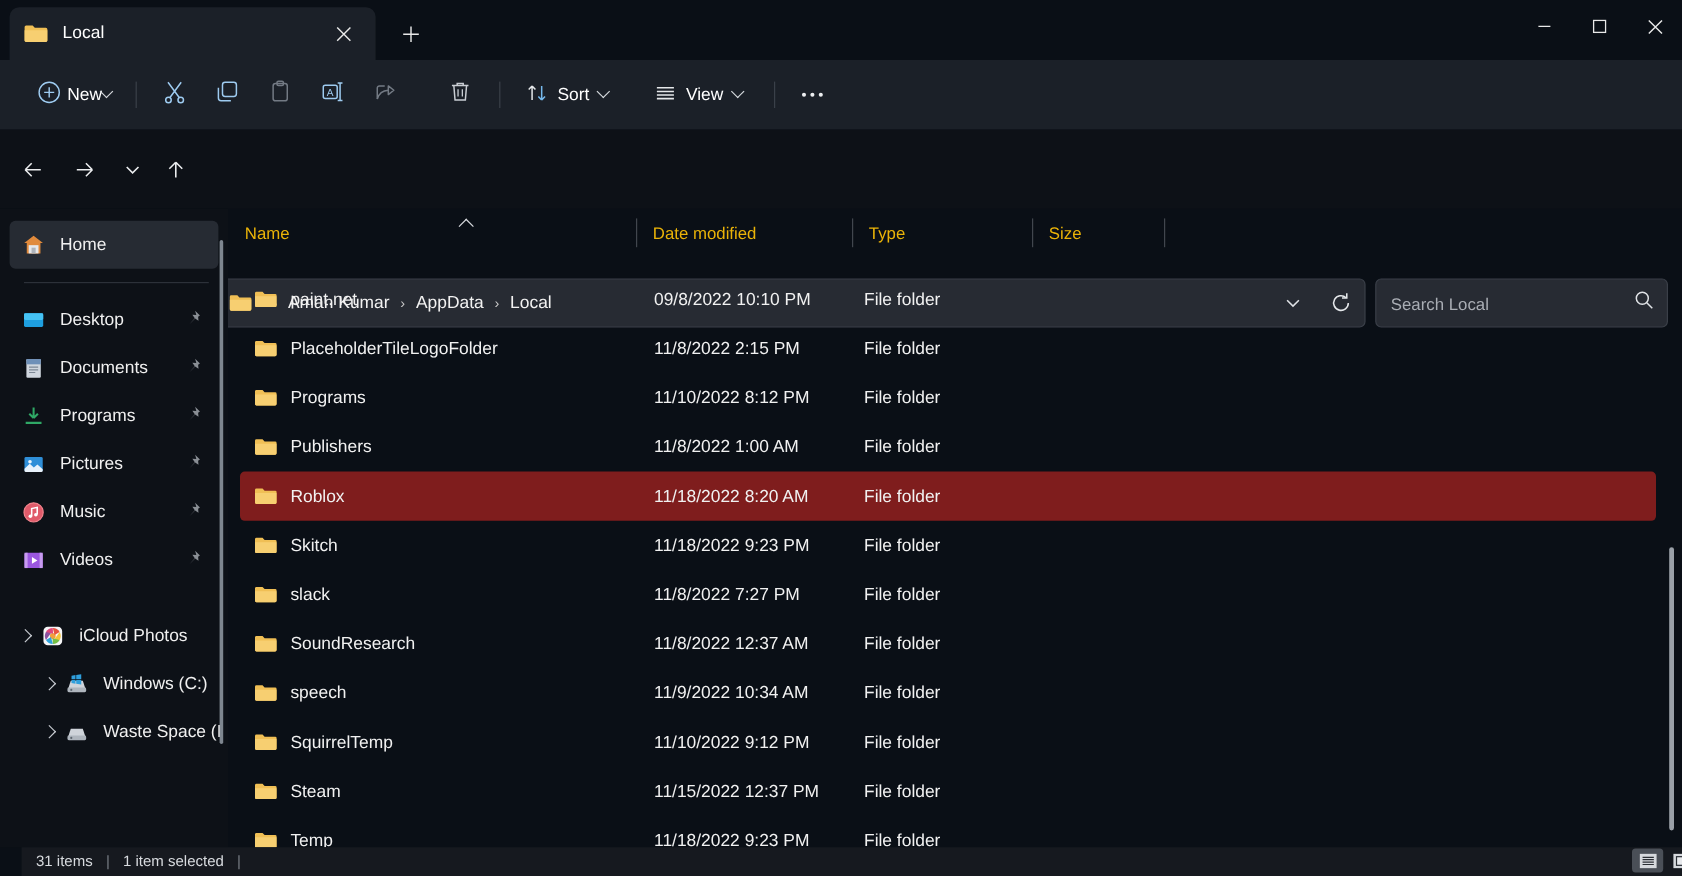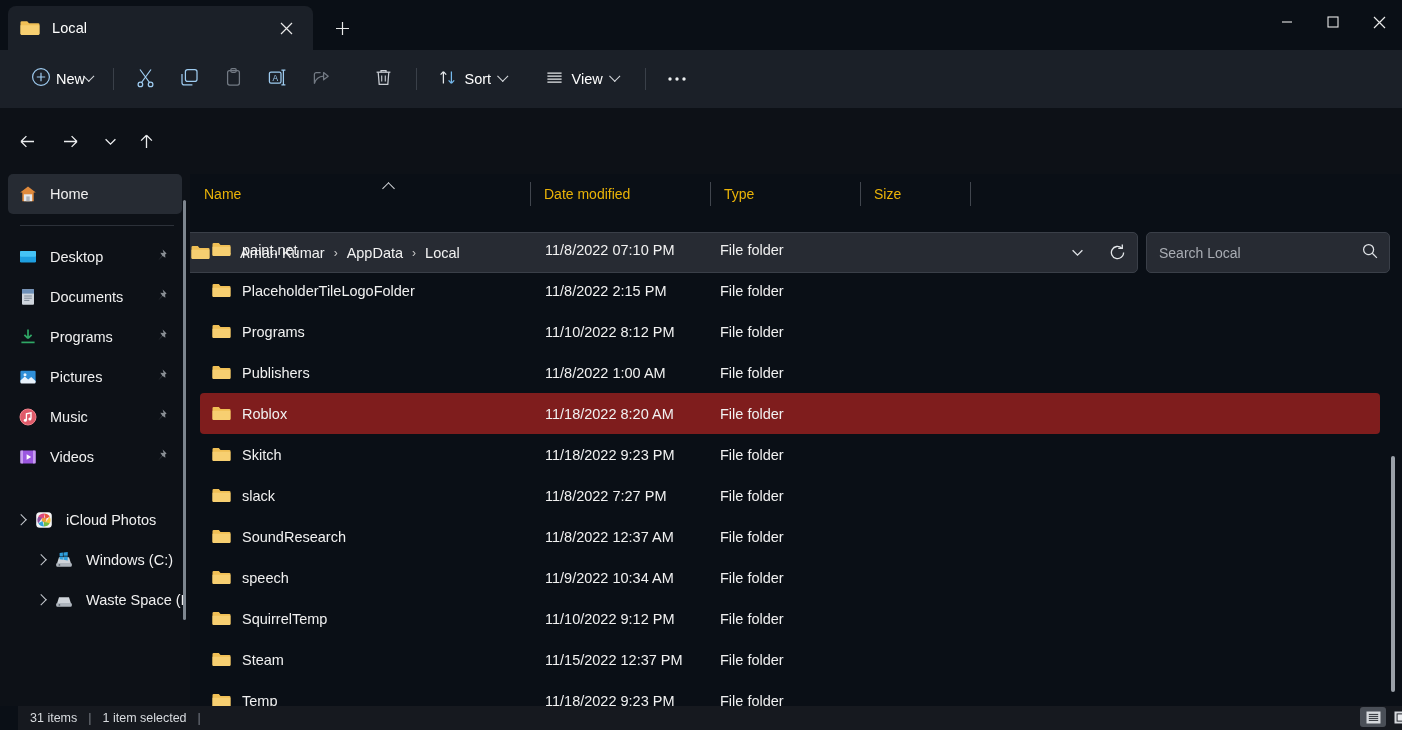--- a/index.html
+++ b/index.html
@@ -327,21 +327,21 @@
         <svg width="18" height="18" viewBox="0 0 18 18">
           <circle cx="7.6" cy="7.6" r="5" fill="none" stroke="#e0e3e7" stroke-width="1.25"></circle>
           <path d="M11.3 11.3l4.6 4.6" stroke="#e0e3e7" stroke-width="1.25"></path>
         </svg>
       </span>
     </div>
   </div>
 
   <div class="sidebar">
 
-    <div class="side-item sel" style="margin-top:0">
+    <div class="side-item sel" style="margin-top:10px">
       <span class="side-ico">
         <svg width="20" height="20" viewBox="0 0 20 20">
           <path d="M10 2.4L2.2 8.6h2.1v8.6h11.4V8.6h2.1z" fill="#e08a3c"></path>
           <rect x="5.9" y="10.3" width="8.2" height="6.9" fill="#e6e8eb"></rect>
           <rect x="8.3" y="12.4" width="3.4" height="4.8" fill="#aeb3ba"></rect>
         </svg>
       </span>
       <span class="side-lbl">Home</span>
     </div>
 
@@ -525,21 +525,21 @@
     <div class="partialrow"></div>
     <div id="rows-host">
         <div class="row">
           <span class="cell c-name">
             <span class="row-folder"><svg width="19" height="15" viewBox="0 0 19 15">
                 <path d="M0.5 2.3a1.2 1.2 0 0 1 1.2-1.2h5.1l1.7 1.8h8.8a1.2 1.2 0 0 1 1.2 1.2v8.6a1.2 1.2 0 0 1-1.2 1.2H1.7a1.2 1.2 0 0 1-1.2-1.2z" fill="#f0bf55"></path>
                 <path d="M0.5 4.8h17.9v7.9a1.2 1.2 0 0 1-1.2 1.2H1.7a1.2 1.2 0 0 1-1.2-1.2z" fill="#f7cf71"></path>
               </svg></span>
             <span>paint.net</span>
           </span>
-          <span class="cell c-date">11/8/2022 07:10 PM</span>
+          <span class="cell c-date">09/8/2022 10:10 PM</span>
           <span class="cell c-type">File folder</span>
         </div>
         <div class="row">
           <span class="cell c-name">
             <span class="row-folder"><svg width="19" height="15" viewBox="0 0 19 15">
                 <path d="M0.5 2.3a1.2 1.2 0 0 1 1.2-1.2h5.1l1.7 1.8h8.8a1.2 1.2 0 0 1 1.2 1.2v8.6a1.2 1.2 0 0 1-1.2 1.2H1.7a1.2 1.2 0 0 1-1.2-1.2z" fill="#f0bf55"></path>
                 <path d="M0.5 4.8h17.9v7.9a1.2 1.2 0 0 1-1.2 1.2H1.7a1.2 1.2 0 0 1-1.2-1.2z" fill="#f7cf71"></path>
               </svg></span>
             <span>PlaceholderTileLogoFolder</span>
           </span>

